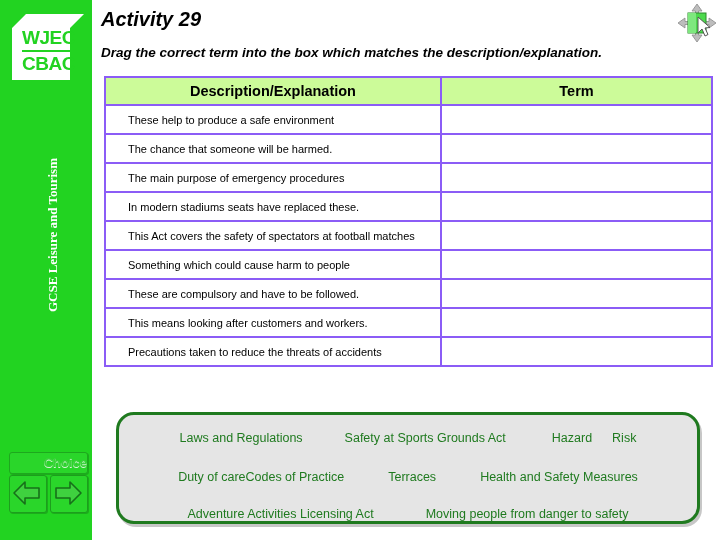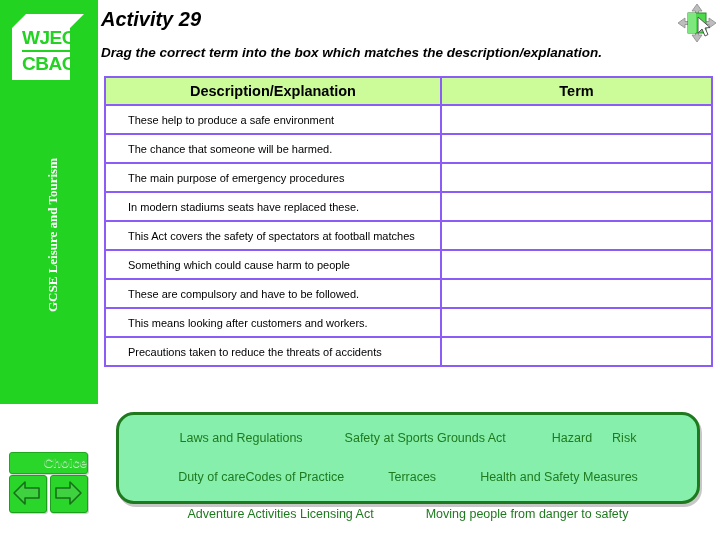--- a/index.html
+++ b/index.html
@@ -12,23 +12,22 @@
     height: 540px;
     position: relative;
     overflow: hidden;
     font-family: "Liberation Sans", sans-serif;
   }
 
   
   #sidebar {
     position: absolute;
     left: 0; top: 0;
-    width: 92px; height: 404px;
+    width: 92px; height: 540px;
     background: #22d321;
-    padding-left: 6px;
   }
   #logo-block {
     position: absolute;
     left: 0; top: 0;
     width: 92px; height: 92px;
   }
   #logo-shape {
     position: absolute;
     left: 12px; top: 14px;
     width: 72px; height: 66px;
@@ -158,22 +157,22 @@
     height: 27px;
     background: #ffffff;
   }
   .col-desc { width: 336px; }
   .col-term { width: 271px; }
 
   
   #choice-pool {
     position: absolute;
     left: 116px; top: 412px;
-    width: 584px; height: 92px;
-    background: #86efac;
+    width: 584px; height: 112px;
+    background: #e5e5e5;
     border: 3px solid #1f7a1f;
     border-radius: 18px;
     box-sizing: border-box;
     box-shadow: 2px 3px 0 rgba(0,0,0,0.22);
   }
   .choice-row {
     position: absolute;
     left: 0;
     width: 100%;
     display: flex;

